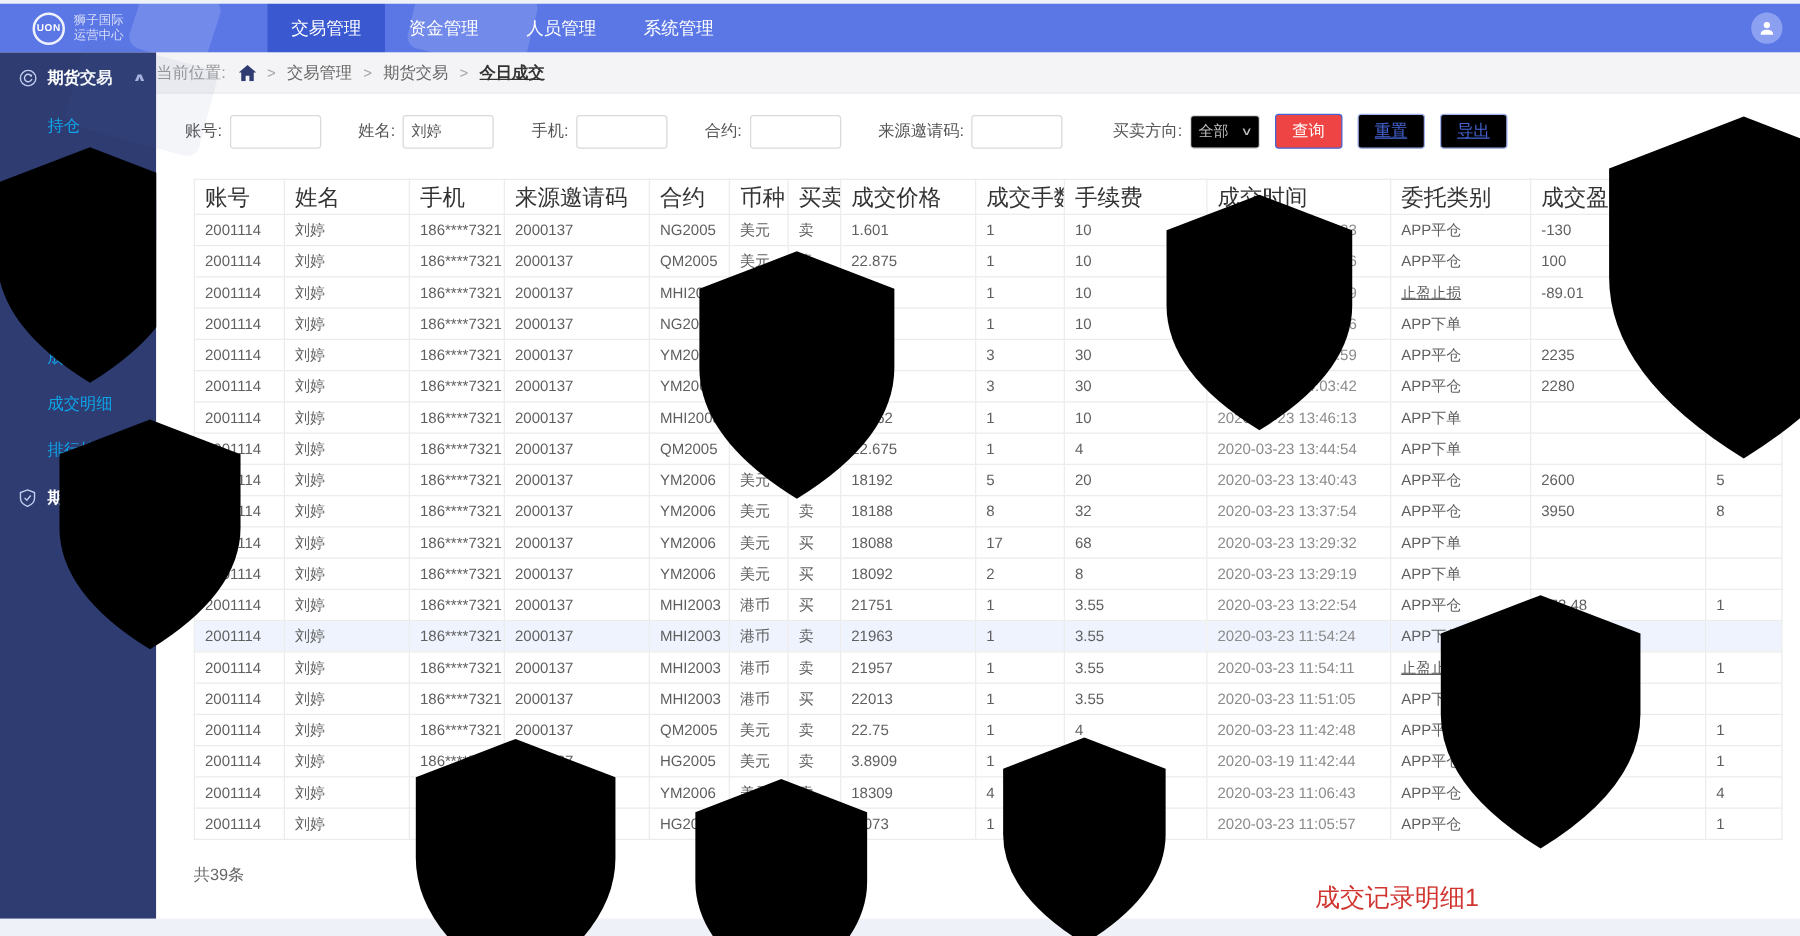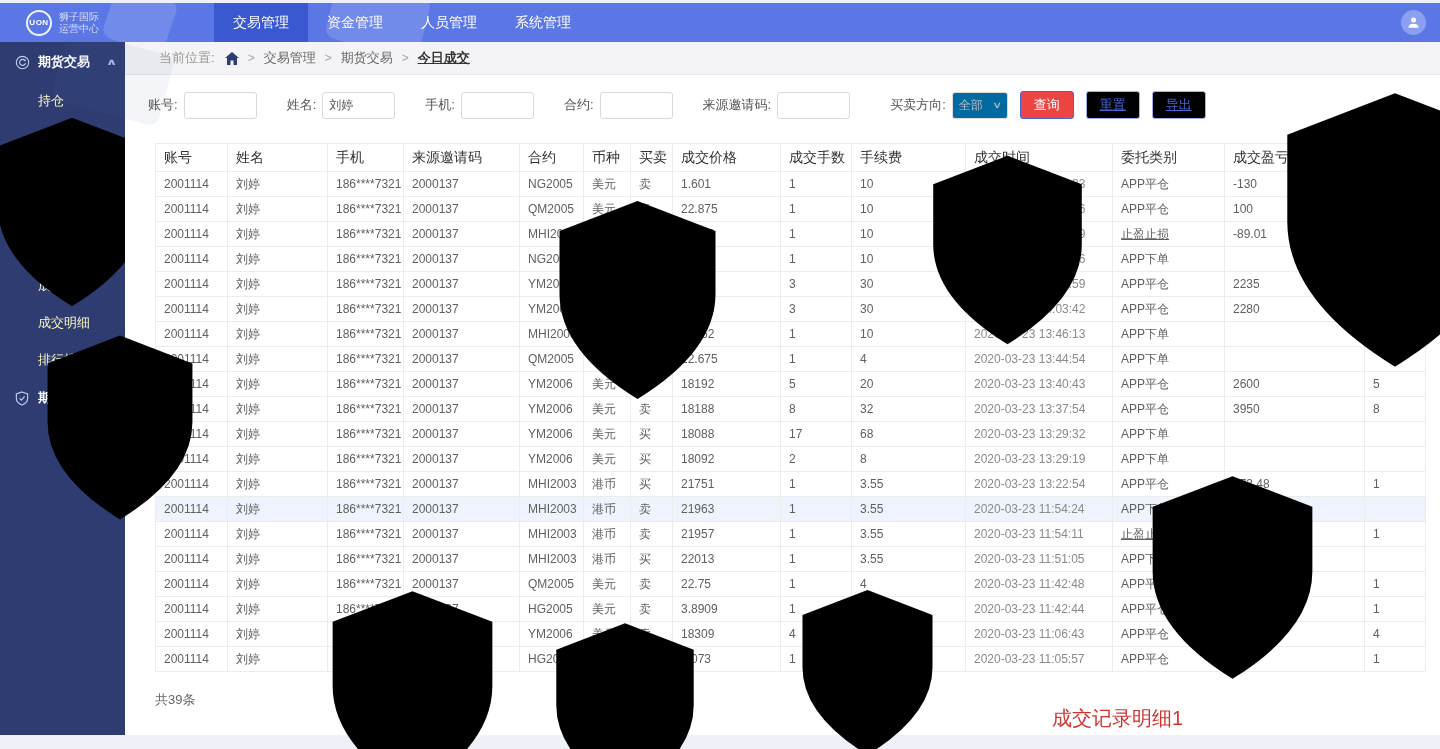--- a/index.html
+++ b/index.html
@@ -17,52 +17,52 @@
   .nav-item { width:94px; height:39px; display:flex; align-items:center; justify-content:center; color:#fff; font-size:14px; cursor:pointer; }
   .nav-item.active { background:#3a58d0; }
   .nav-right { margin-left:auto; margin-right:14px; }
   .avatar { width:25px; height:25px; border-radius:50%; background:#8ba0f0; display:flex; align-items:center; justify-content:center; }
 
   
   .sidebar { position:absolute; left:0; top:42px; width:125px; height:693px; background:#2e3c72; overflow:hidden; }
   .sb-group { height:40px; display:flex; align-items:center; color:#fff; font-size:13px; font-weight:bold; padding:0 10px 0 14px; cursor:pointer; position:relative; z-index:2; }
   .sb-group .gi { width:16px; height:16px; margin-right:8px; display:inline-flex; align-items:center; justify-content:center; font-weight:normal; }
   .sb-group .caret { margin-left:auto; font-size:9px; color:#aeb8e4; transform:scaleX(1.6); }
-  .sb-item { height:37px; display:flex; align-items:center; padding-left:38px; color:#fef9c3; font-size:13px; cursor:pointer; position:relative; z-index:2; }
+  .sb-item { height:37px; display:flex; align-items:center; padding-left:38px; color:#0ea5e9; font-size:13px; cursor:pointer; position:relative; z-index:2; }
   .sb-item.active { background:#5679f2; color:#fff; }
 
   
-  .crumbbar { position:absolute; left:125px; top:42px; width:1315px; height:33px; background:#f4f4f6; border-bottom:1px solid #e9e9ee; display:flex; align-items:center; font-size:13px; color:#999; padding-left:34px; }
+  .crumbbar { position:absolute; left:125px; top:42px; width:1315px; height:33px; background:#f4f4f6; border-bottom:1px solid #e9e9ee; display:flex; align-items:center; font-size:13px; color:#999; }
   .crumbbar .sep { margin:0 9px; color:#a5a5a5; font-size:12px; }
   .crumb-link { color:#666; cursor:pointer; }
   .crumb-last { color:#333; font-weight:bold; text-decoration:underline; cursor:pointer; }
   .home-ic { display:inline-flex; margin-left:10px; }
 
   
   .card { position:absolute; left:125px; top:75px; width:1315px; height:660px; background:#fff; }
 
   
   .filters { display:flex; align-items:center; padding:16px 0 0 23px; font-size:13px; color:#555; flex-wrap:nowrap; white-space:nowrap; }
   .fg { display:flex; align-items:center; margin-right:0; }
   .fg label { margin-right:6px; }
   .filters input { height:27px; border:1px solid #d9d9d9; border-radius:3px; width:73px; padding:0 6px; font-size:12px; color:#555; outline:none; background:#fff; }
   .inp-sm { width:36px !important; padding:0 4px !important; }
   .to-lbl { margin:0 7px; }
-  .selectbox { width:56px; height:27px; border:1px solid #dcdcdc; border-radius:3px; display:flex; align-items:center; justify-content:space-between; padding:0 6px; color:#bfbfbf; font-size:12px; background:#0369a1; cursor:pointer; }
+  .selectbox { width:56px; height:27px; border:1px solid #dcdcdc; border-radius:3px; display:flex; align-items:center; justify-content:space-between; padding:0 6px; color:#bfbfbf; font-size:12px; background:#000000; cursor:pointer; }
   .selectbox .chev { font-size:9px; color:#c0c0c0; transform:scaleX(1.5); }
   .btn { height:28px; border-radius:3px; font-size:13px; padding:0 13px; margin-left:12px; cursor:pointer; display:inline-flex; align-items:center; }
   .btn-primary { background:#ef4444; border:1px solid #4565d6; color:#fff; }
   .btn-plain { background:#000000; border:1px solid #9fb0ea; color:#4565d6;text-decoration:underline; }
   .gap30 { width:30px; } .gap28 { width:26px; } .gap16 { width:14px; }
 
   
   .tblwrap { margin:24px 15px 0 30px; }
   table { border-collapse:collapse; table-layout:fixed; width:1270px; font-size:12px; }
   th, td { border:1px solid #ececec; text-align:left; padding:0 8px; overflow:hidden; white-space:nowrap; }
-  thead th { height:28px; color:#333; font-weight:normal; font-size:14px; background:#fff; }
+  thead th { height:28px; color:#333; font-weight:normal; font-size:18px; background:#fff; }
   tbody td { height:25px; color:#5f5f5f; }
   tbody tr.hl td { background:#eef3fd; }
   td.time { color:#8a8a8a; }
   .cell-link { text-decoration:underline; cursor:pointer; }
 
   
   .pagerow { margin:16px 15px 0 30px; width:1270px; position:relative; height:24px; font-size:13px; color:#666; }
   .total { position:absolute; left:0; top:3px; }
   .pager { position:absolute; left:0; right:0; top:0; display:flex; justify-content:center; align-items:center; gap:10px; }
   .pg-nav { text-decoration:underline; color:#666; cursor:pointer; }
@@ -523,21 +523,21 @@
               <td>2001114</td>
               <td>刘婷</td>
               <td>186****7321</td>
               <td>2000137</td>
               <td>HG2005</td>
               <td>美元</td>
               <td>卖</td>
               <td>3.8909</td>
               <td>1</td>
               <td>4</td>
-              <td class="time">2020-03-23 11:42:44</td>
+              <td class="time">2020-03-19 11:42:44</td>
               <td>APP平仓</td>
               <td>350</td>
               <td>1</td>
             </tr>
             <tr>
               <td>2001114</td>
               <td>刘婷</td>
               <td>186****7321</td>
               <td>2000137</td>
               <td>YM2006</td>

